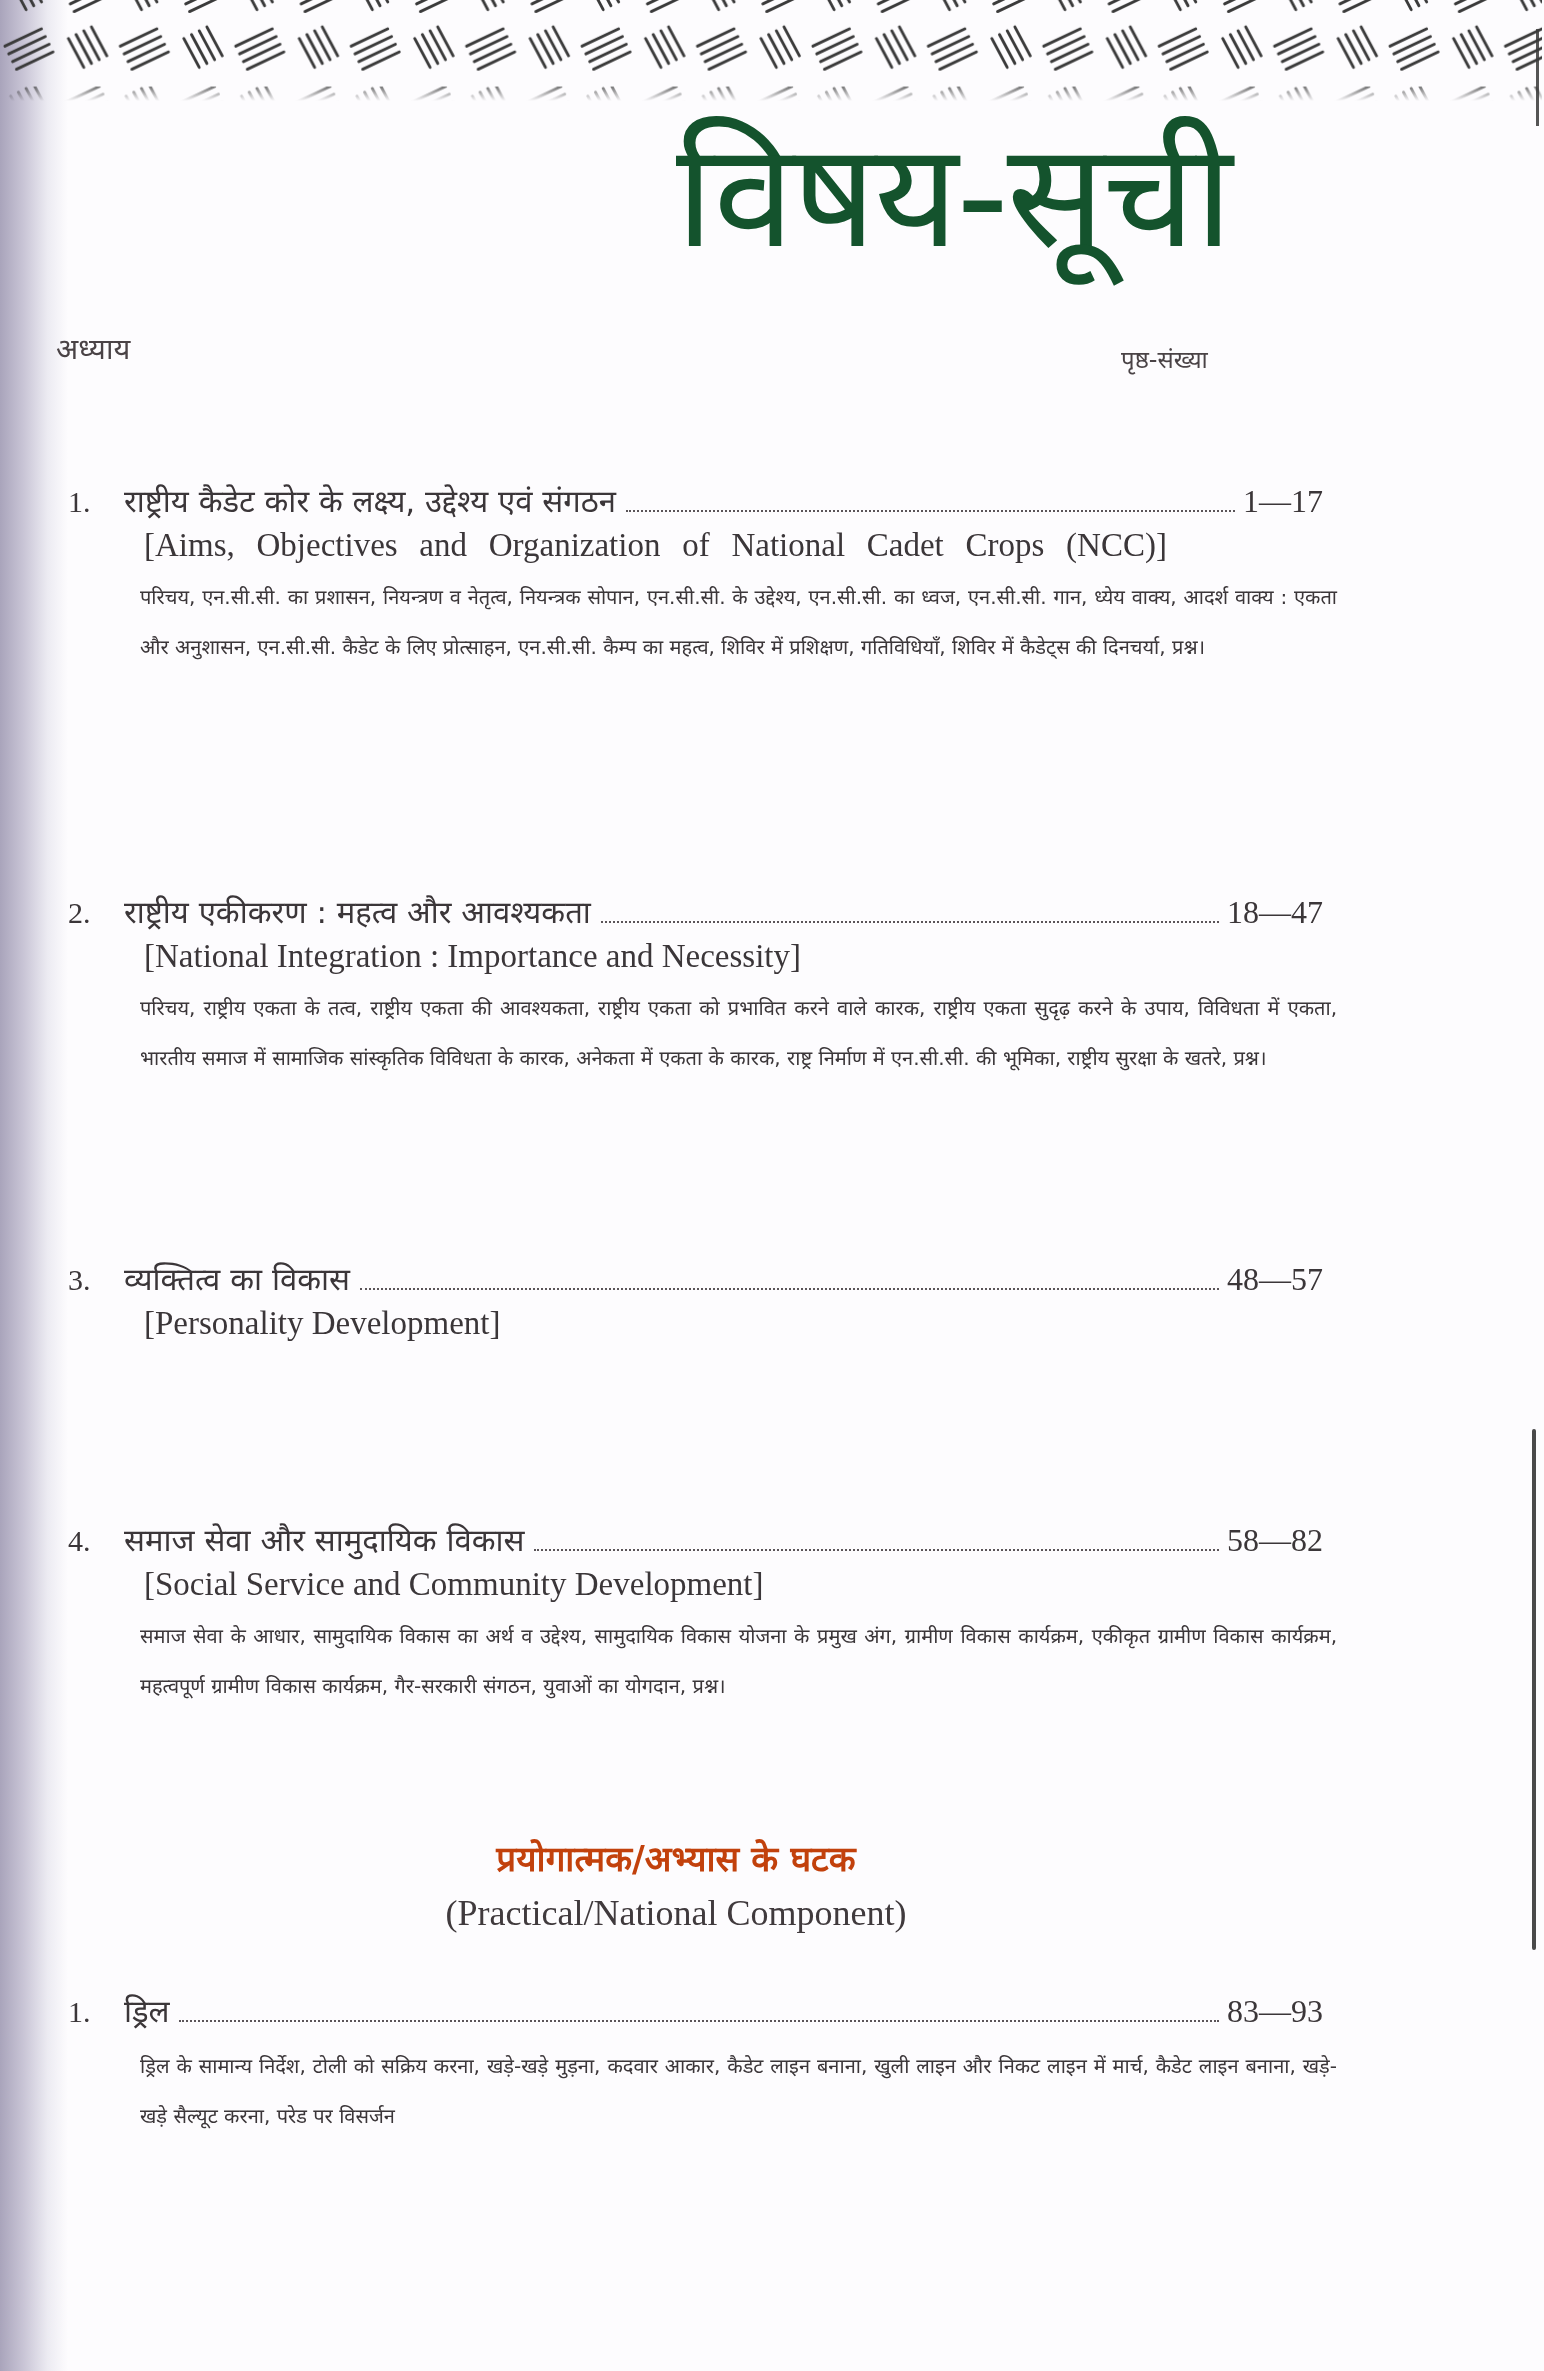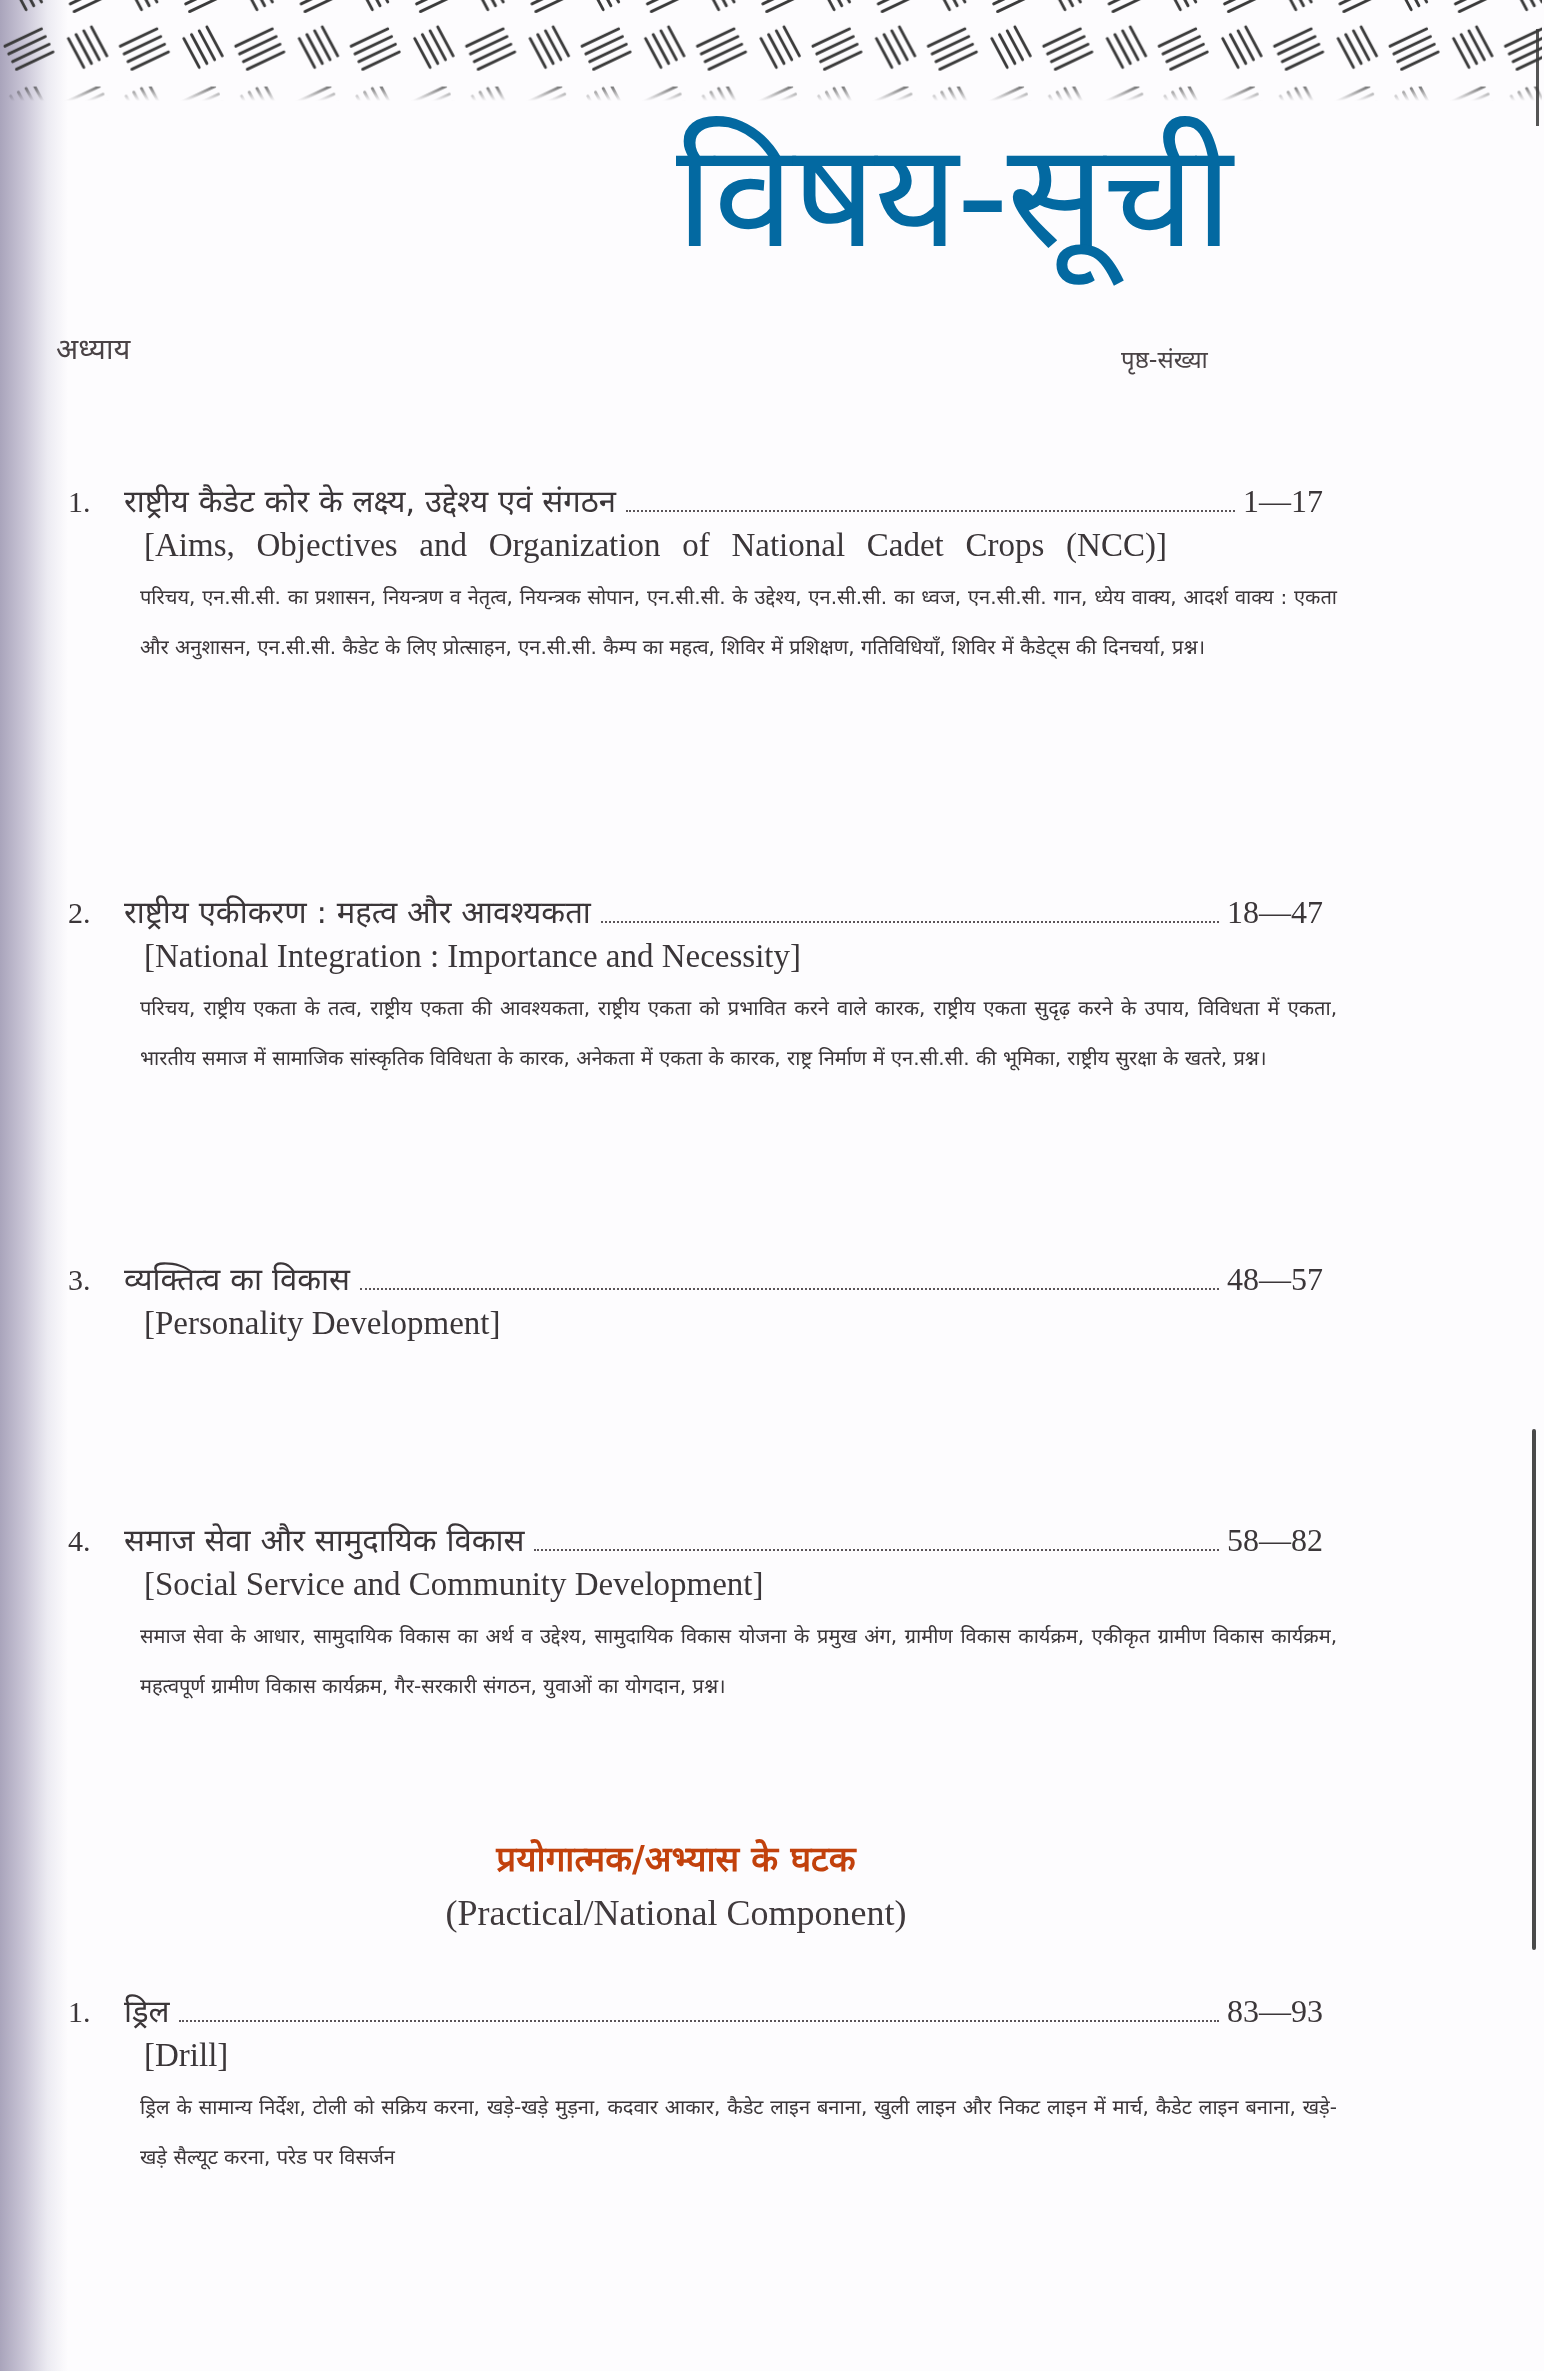--- a/index.html
+++ b/index.html
@@ -14,21 +14,21 @@
     background: linear-gradient(to right, #a9a4bb 0%, #c9c5d6 35%, #ecebf2 70%, rgba(253,252,254,0) 100%);
   }
   .right-rule-top { position: absolute; left: 1536px; top: 29px; width: 2.9px; height: 97px; background: #555; }
   .right-rule-bottom { position: absolute; left: 1532px; top: 1429px; width: 3.9px; height: 521px; background: #4a4a4a; border-radius: 1.9px; }
   .pattern {
     position: absolute; left: 0; top: 0; width: 1545px; height: 101px; overflow: hidden;
   }
   .title {
     position: absolute; left: 676px; top: 114px; width: 637px;
     font-family: "DejaVu Sans", sans-serif;
-    font-size: 145px; line-height: 164px; color: #0369a1;
+    font-size: 145px; line-height: 164px; color: #14532d;
     letter-spacing: -1.9px; white-space: nowrap;
   }
   .col-left {
     position: absolute; left: 56px; top: 328px; font-size: 29px; font-family: "DejaVu Sans", sans-serif; color: #4a4346;
   }
   .col-right {
     position: absolute; left: 1121px; top: 328px; font-size: 24px; font-family: "DejaVu Sans", sans-serif; color: #4a4346; margin-top: 14px;
   }
   .entry { position: absolute; left: 68px; width: 1255px; }
   .entry-head { display: flex; align-items: baseline; height: 46px; }
@@ -141,16 +141,15 @@
 <div class="section-title">प्रयोगात्मक/अभ्यास के घटक</div>
 <div class="section-sub">(Practical/National Component)</div>
 
 <div class="entry" style="top:1989px;">
   <div class="entry-head">
     <span class="num">1.</span>
     <span class="head-text">ड्रिल</span>
     <span class="leader"></span>
     <span class="pages">83—93</span>
   </div>
-  <div class="en">[Drill]</div>
   <div class="body-text">ड्रिल के सामान्य निर्देश, टोली को सक्रिय करना, खड़े-खड़े मुड़ना, कदवार आकार, कैडेट लाइन बनाना, खुली लाइन और निकट लाइन में मार्च, कैडेट लाइन बनाना, खड़े-खड़े सैल्यूट करना, परेड पर विसर्जन</div>
 </div>
 
 
 </body></html>

